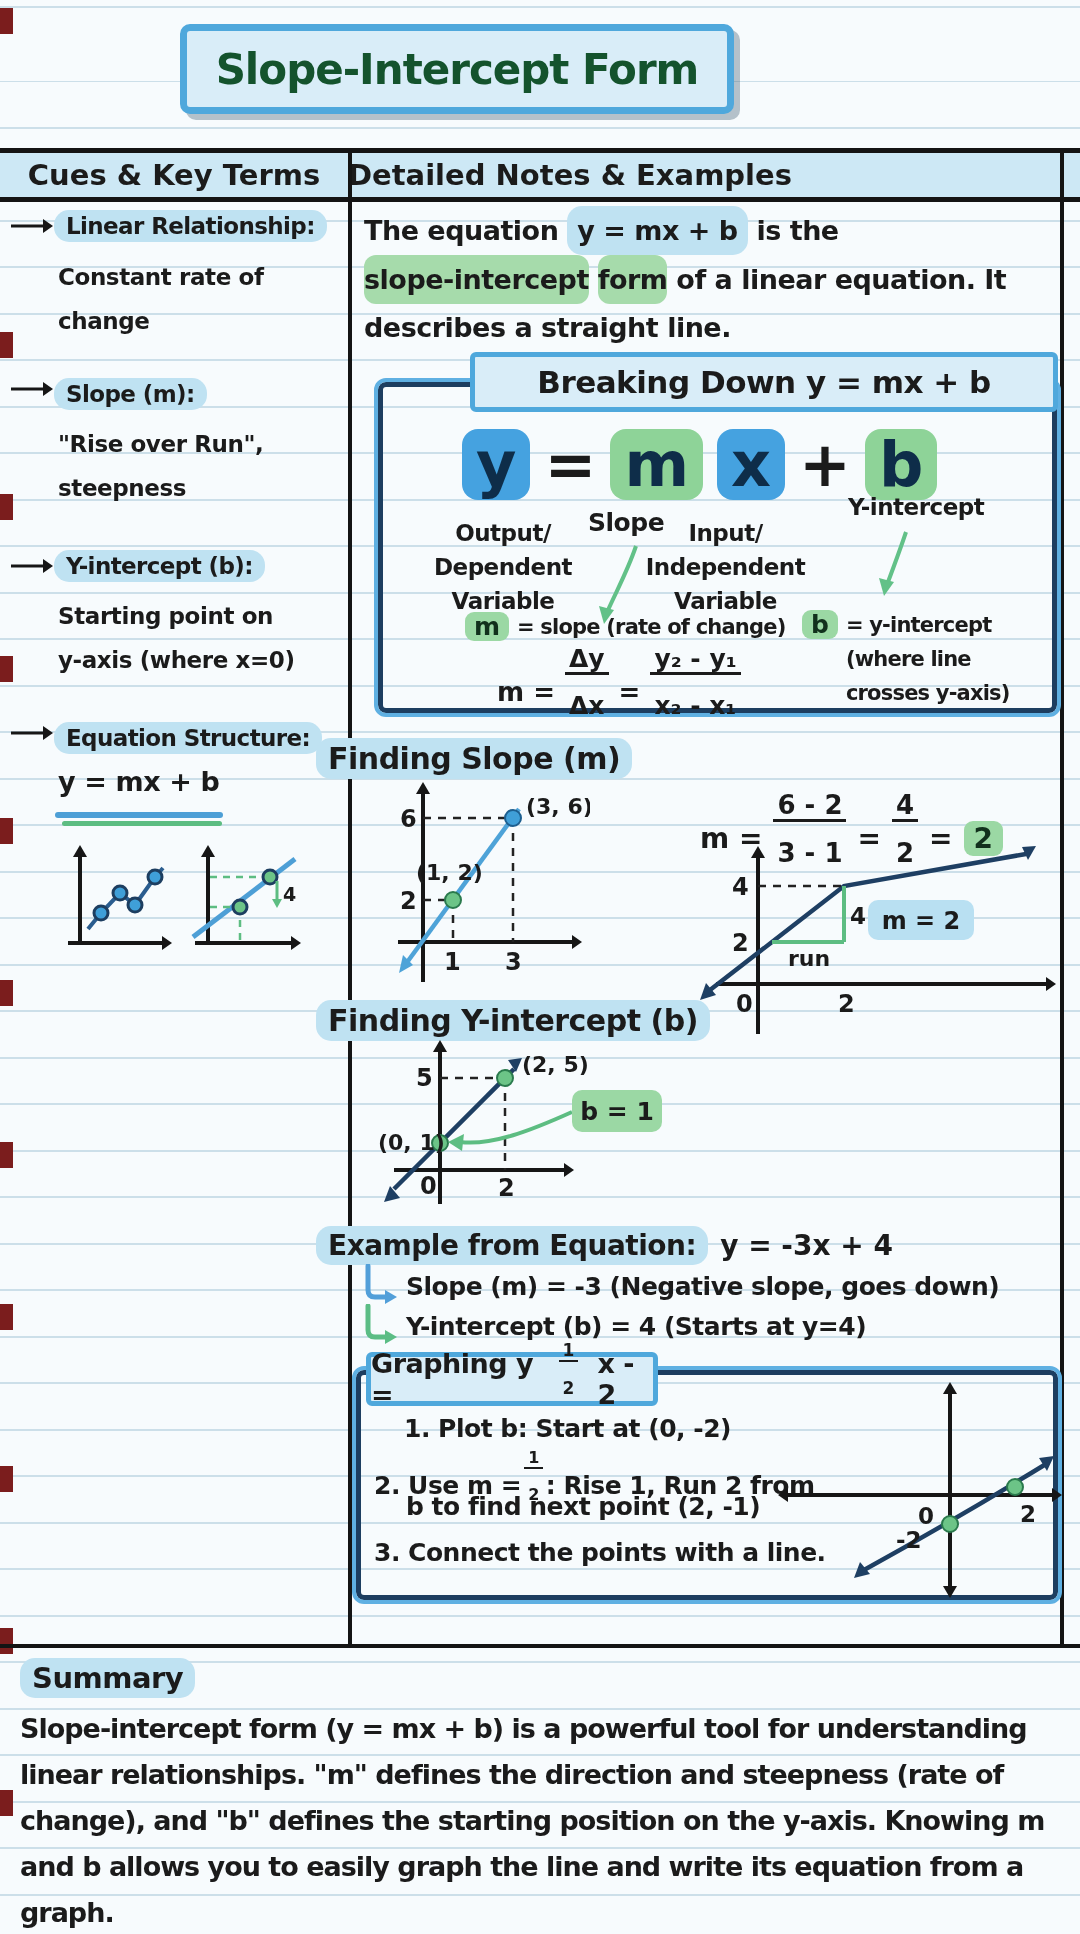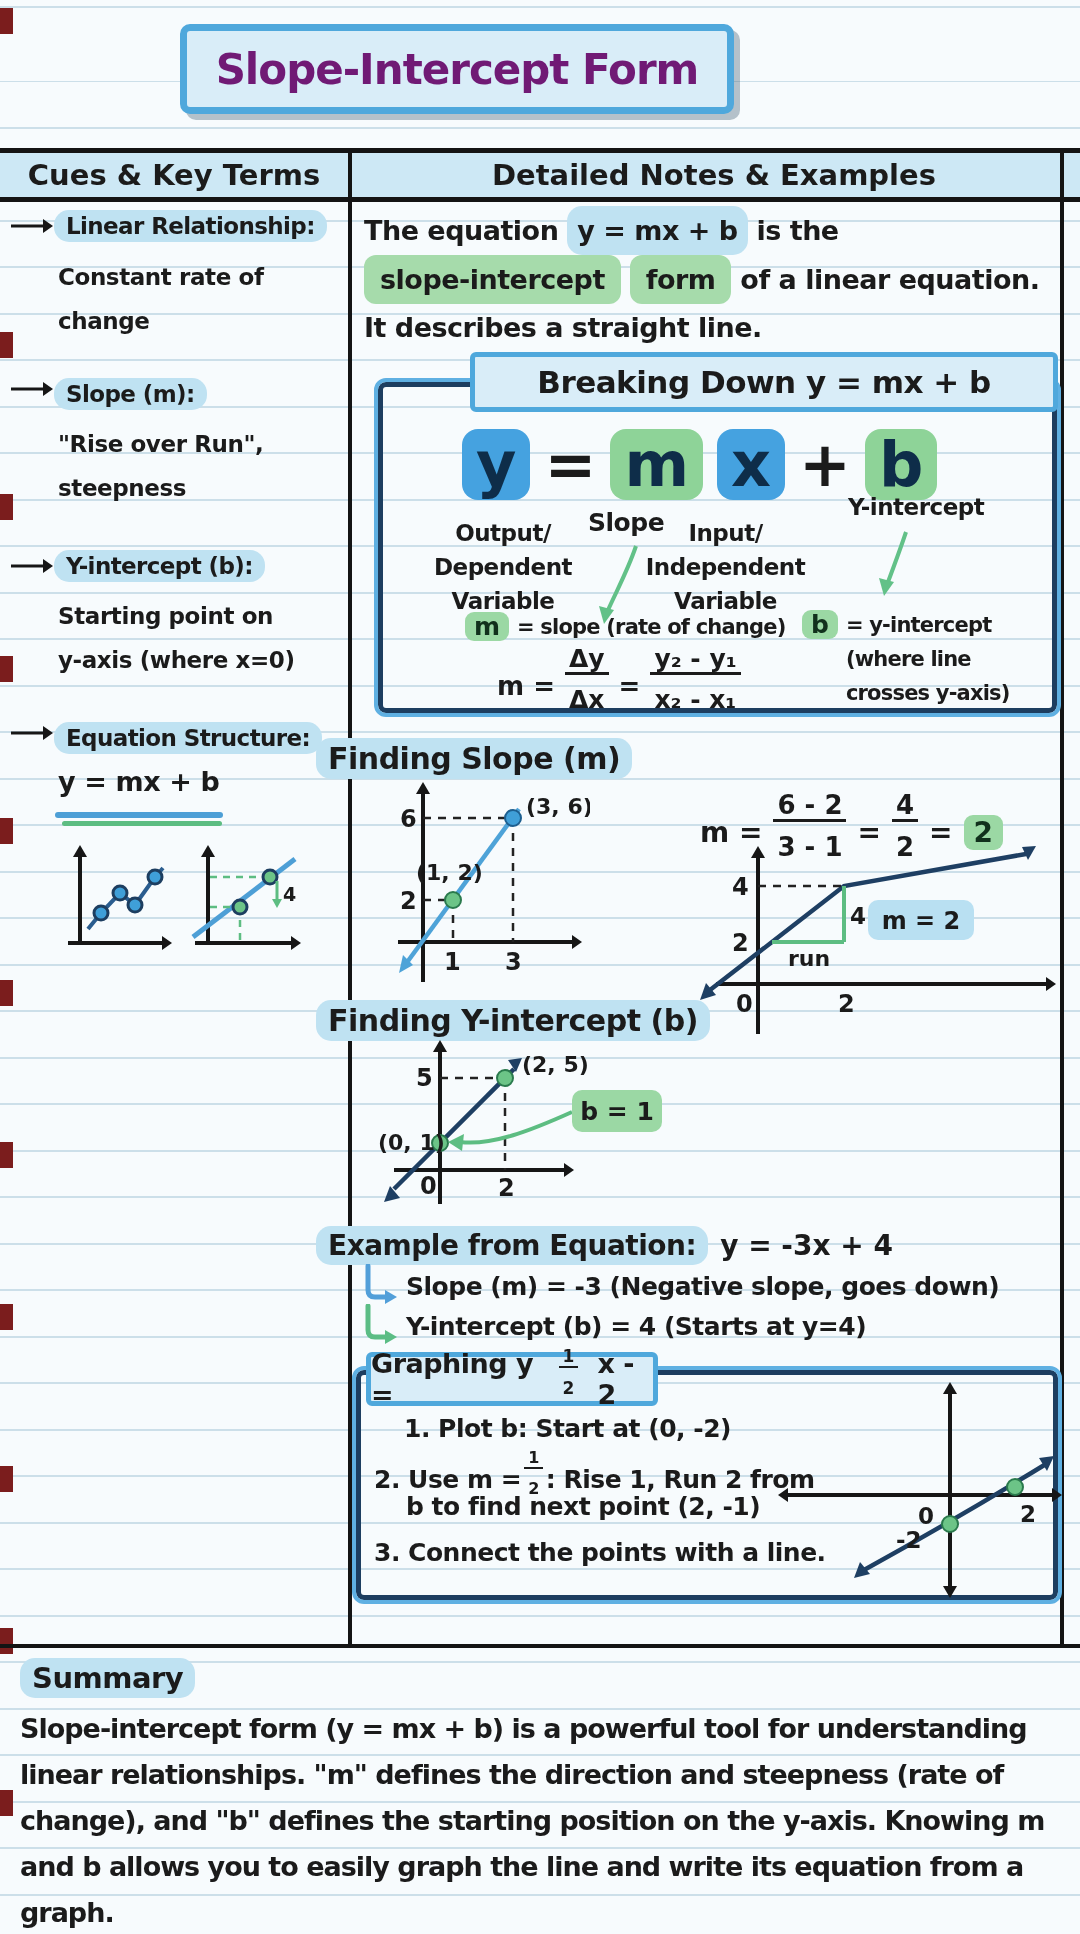--- a/index.html
+++ b/index.html
@@ -3,53 +3,53 @@
 <meta charset="utf-8">
 <style>
   html,body{margin:0;padding:0;}
   body{font-family:"DejaVu Sans",sans-serif;font-weight:700;color:#1b1b1b;}
   #page{position:relative;width:1080px;height:1934px;overflow:hidden;
     background-color:#f7fbfd;
     background-image:repeating-linear-gradient(to bottom, transparent 0 44.5px, #ccdfe9 44.5px 46.5px);
     background-position:0 36px;}
   .abs{position:absolute;}
   .pill-blue{background:#bfe2f2;border-radius:15px;padding:3px 12px;display:inline-block;}
-  .pill-green{background:#a6dbab;border-radius:12px;padding:1px 16px;display:inline-block;}
+  .pill-green{background:#a6dbab;border-radius:12px;padding:1px 0;display:inline-block;}
   .chip-big{border-radius:16px;padding:0 14px;line-height:1.15;display:inline-block;color:#0e2d49;}
   .chip-blue{background:#45a2e0;}
   .chip-green{background:#8ed398;}
   .chip-sm{background:#9bd8a4;border-radius:9px;padding:0 9px;display:inline-block;color:#11301c;}
   .frac{display:inline-flex;flex-direction:column;align-items:flex-start;vertical-align:middle;line-height:1.05;}
   .frac .ft{border-bottom:3px solid #1b1b1b;padding:0 4px;}
-  .frac .fb{padding:12px 4px;}
+  .frac .fb{padding:18px 4px;}
   .preline{white-space:pre-line;}
   svg text{font-family:"DejaVu Sans",sans-serif;font-weight:700;fill:#1b1b1b;}
   .boxed{border:5px solid #1d3e60;outline:4px solid #5fb0e2;border-radius:8px;background:rgba(255,255,255,0.0);}
   .tab{border:5px solid #4fa8dc;background:#d9edf8;border-radius:6px;display:flex;align-items:center;justify-content:center;}
 </style>
 </head>
 <body>
 
 <div id="page">
 
   <div class="abs" style="left:0;top:8px;width:13px;height:1920px;
               background:repeating-linear-gradient(to bottom,#7b1d1d 0 26px,transparent 26px 162px);"></div>
 
   <div class="abs" style="left:180px;top:24px;width:540px;height:76px;border:7px solid #4fa8dc;border-radius:10px;
               background:#d9edf8;box-shadow:6px 6px 0 rgba(55,85,105,0.35);
               display:flex;align-items:center;justify-content:center;">
-    <span style="font-size:42px;letter-spacing:-1px;color:#701a75;">Slope-Intercept Form</span>
+    <span style="font-size:42px;letter-spacing:-1px;color:#14532d;">Slope-Intercept Form</span>
   </div>
 
   <div class="abs" style="left:0;top:148px;width:1080px;height:54px;background:#cde8f5;
               border-top:5px solid #141414;border-bottom:5px solid #141414;box-sizing:border-box;display:flex;">
     <div style="width:348px;display:flex;align-items:center;justify-content:center;font-size:29px;">
       <span>Cues &amp; Key Terms</span>
     </div>
-    <div style="flex:1;display:flex;align-items:center;justify-content:center;font-size:29px;">
+    <div style="flex:1;display:flex;align-items:center;font-size:29px;">
       <span>Detailed Notes &amp; Examples</span>
     </div>
   </div>
 
   <div class="abs" style="left:348px;top:148px;width:4px;height:1498px;background:#141414;"></div>
   <div class="abs" style="left:1060px;top:148px;width:4px;height:1498px;background:#141414;"></div>
   <div class="abs" style="left:0;top:1644px;width:1080px;height:4px;background:#141414;"></div>
 
   <div class="abs" style="left:8px;top:210px;width:338px;display:flex;align-items:center;">
     <svg width="46" height="22" style="flex:none;">

